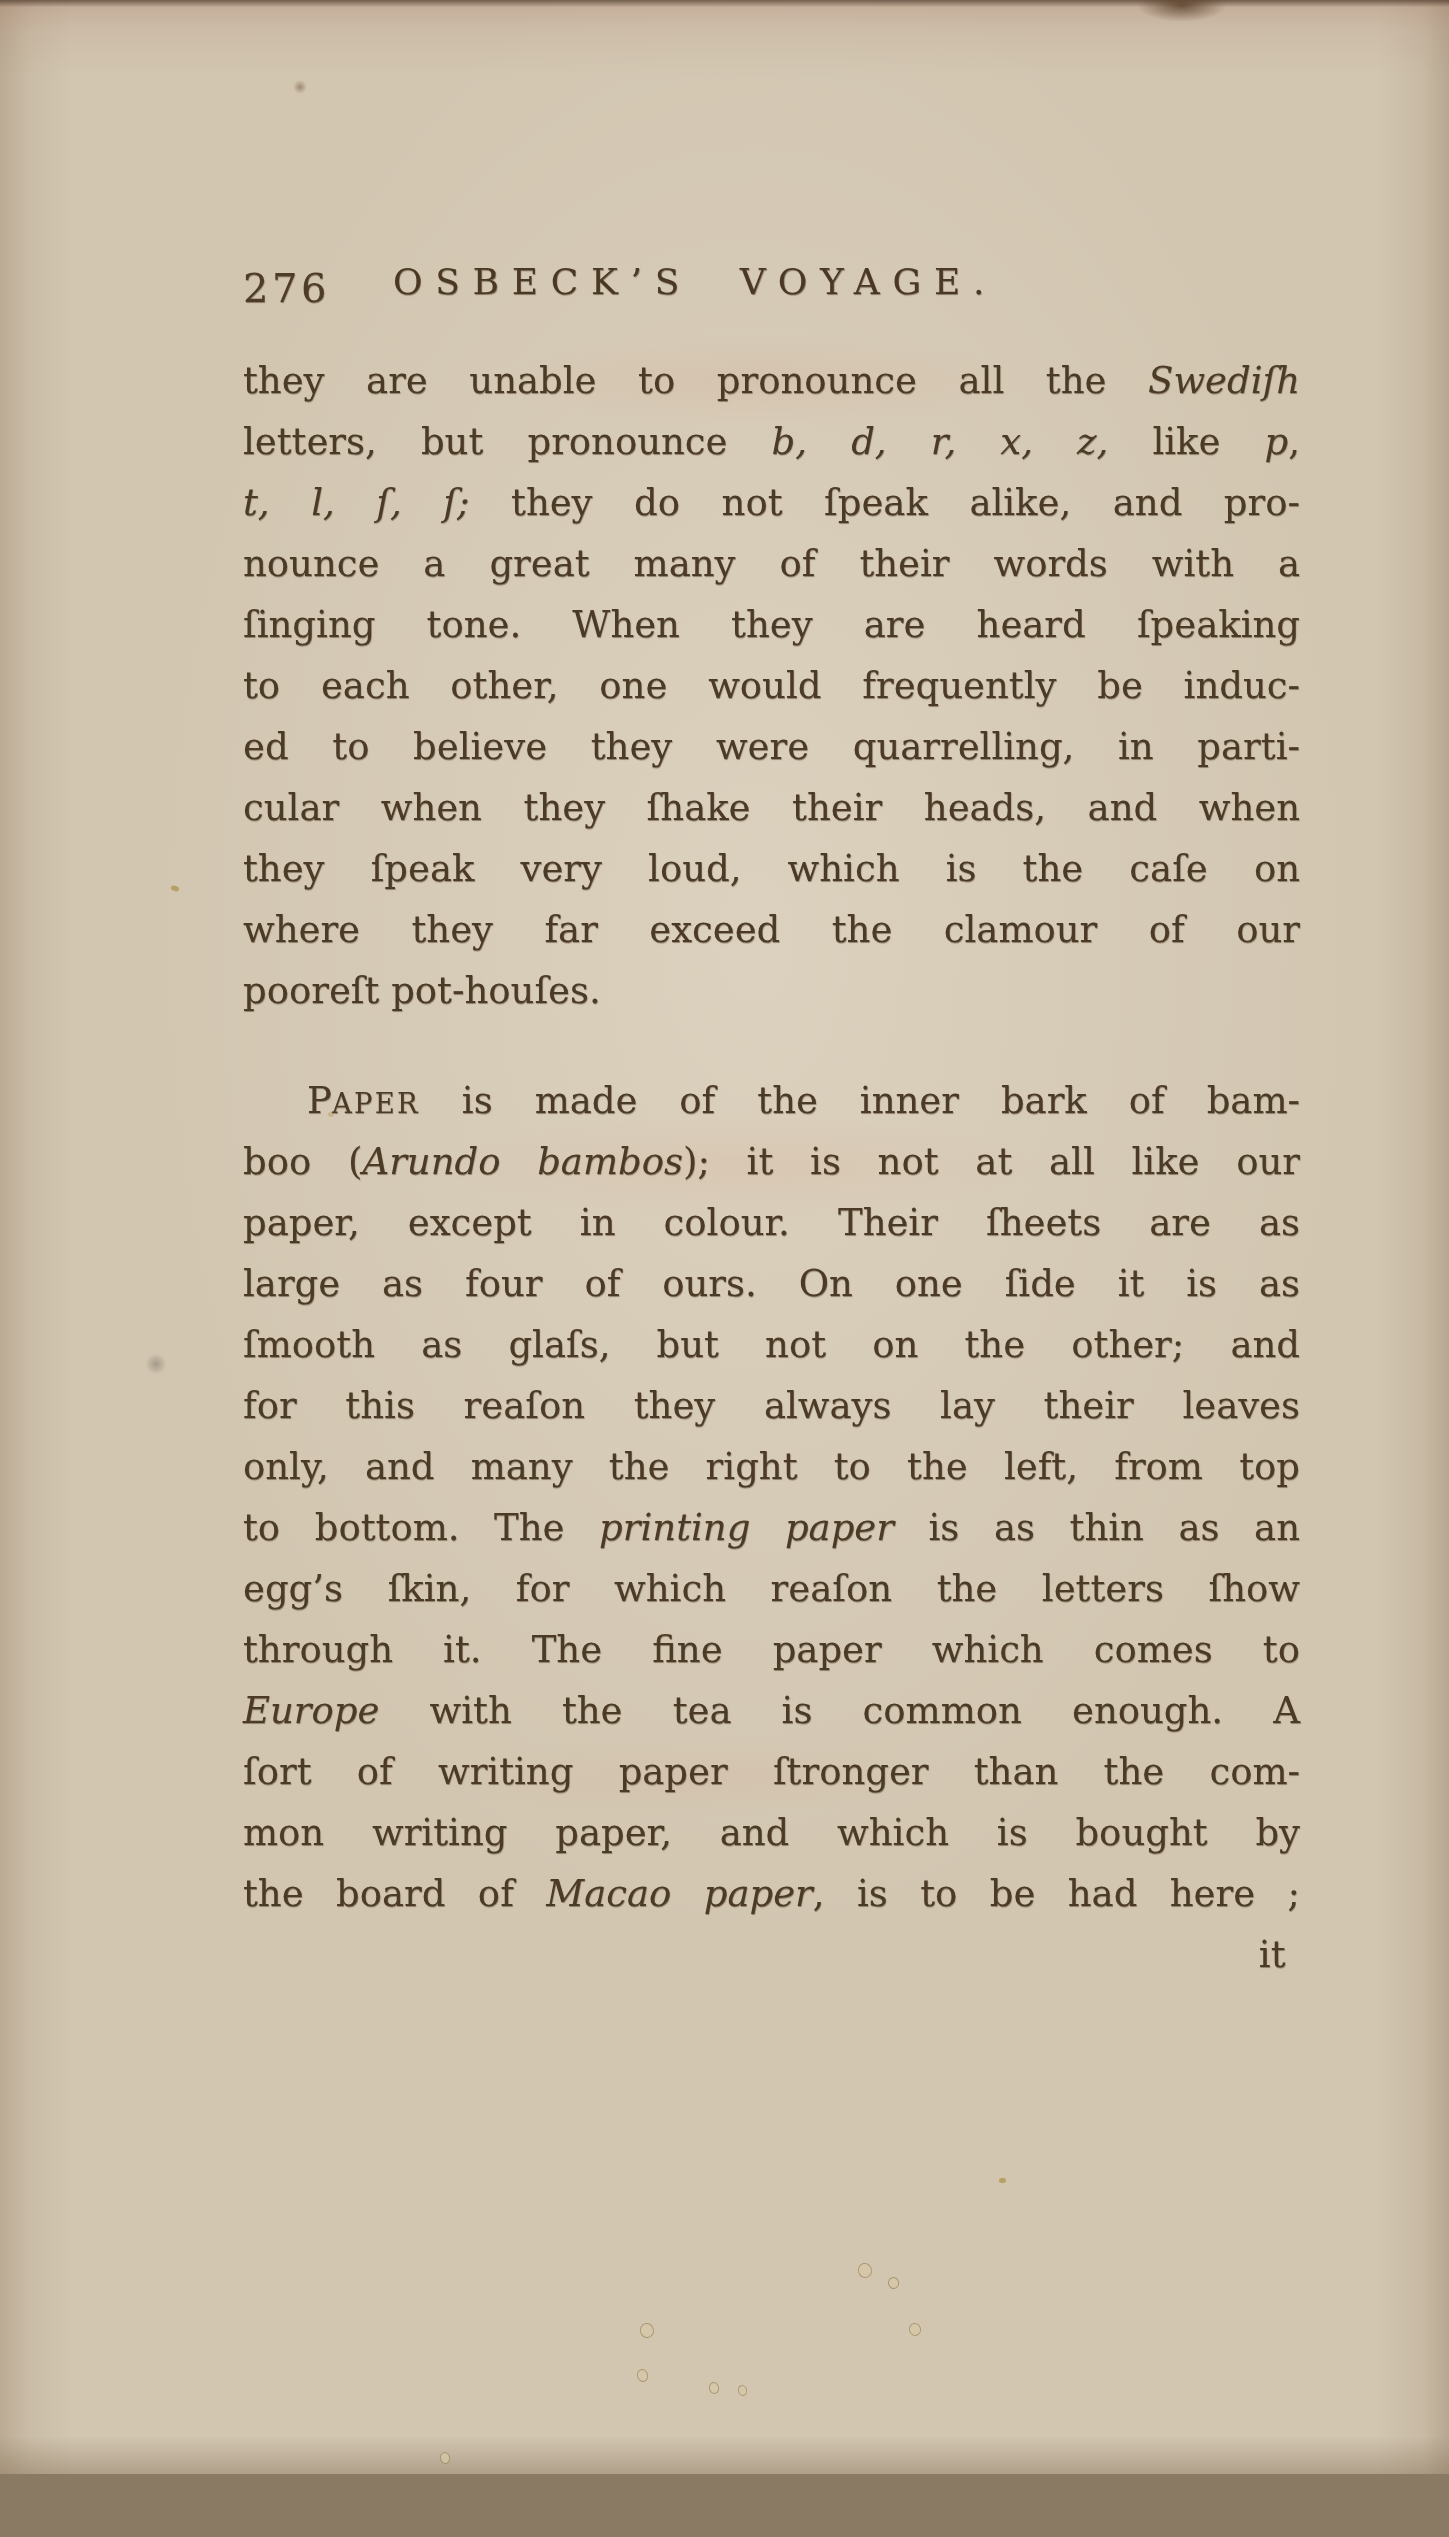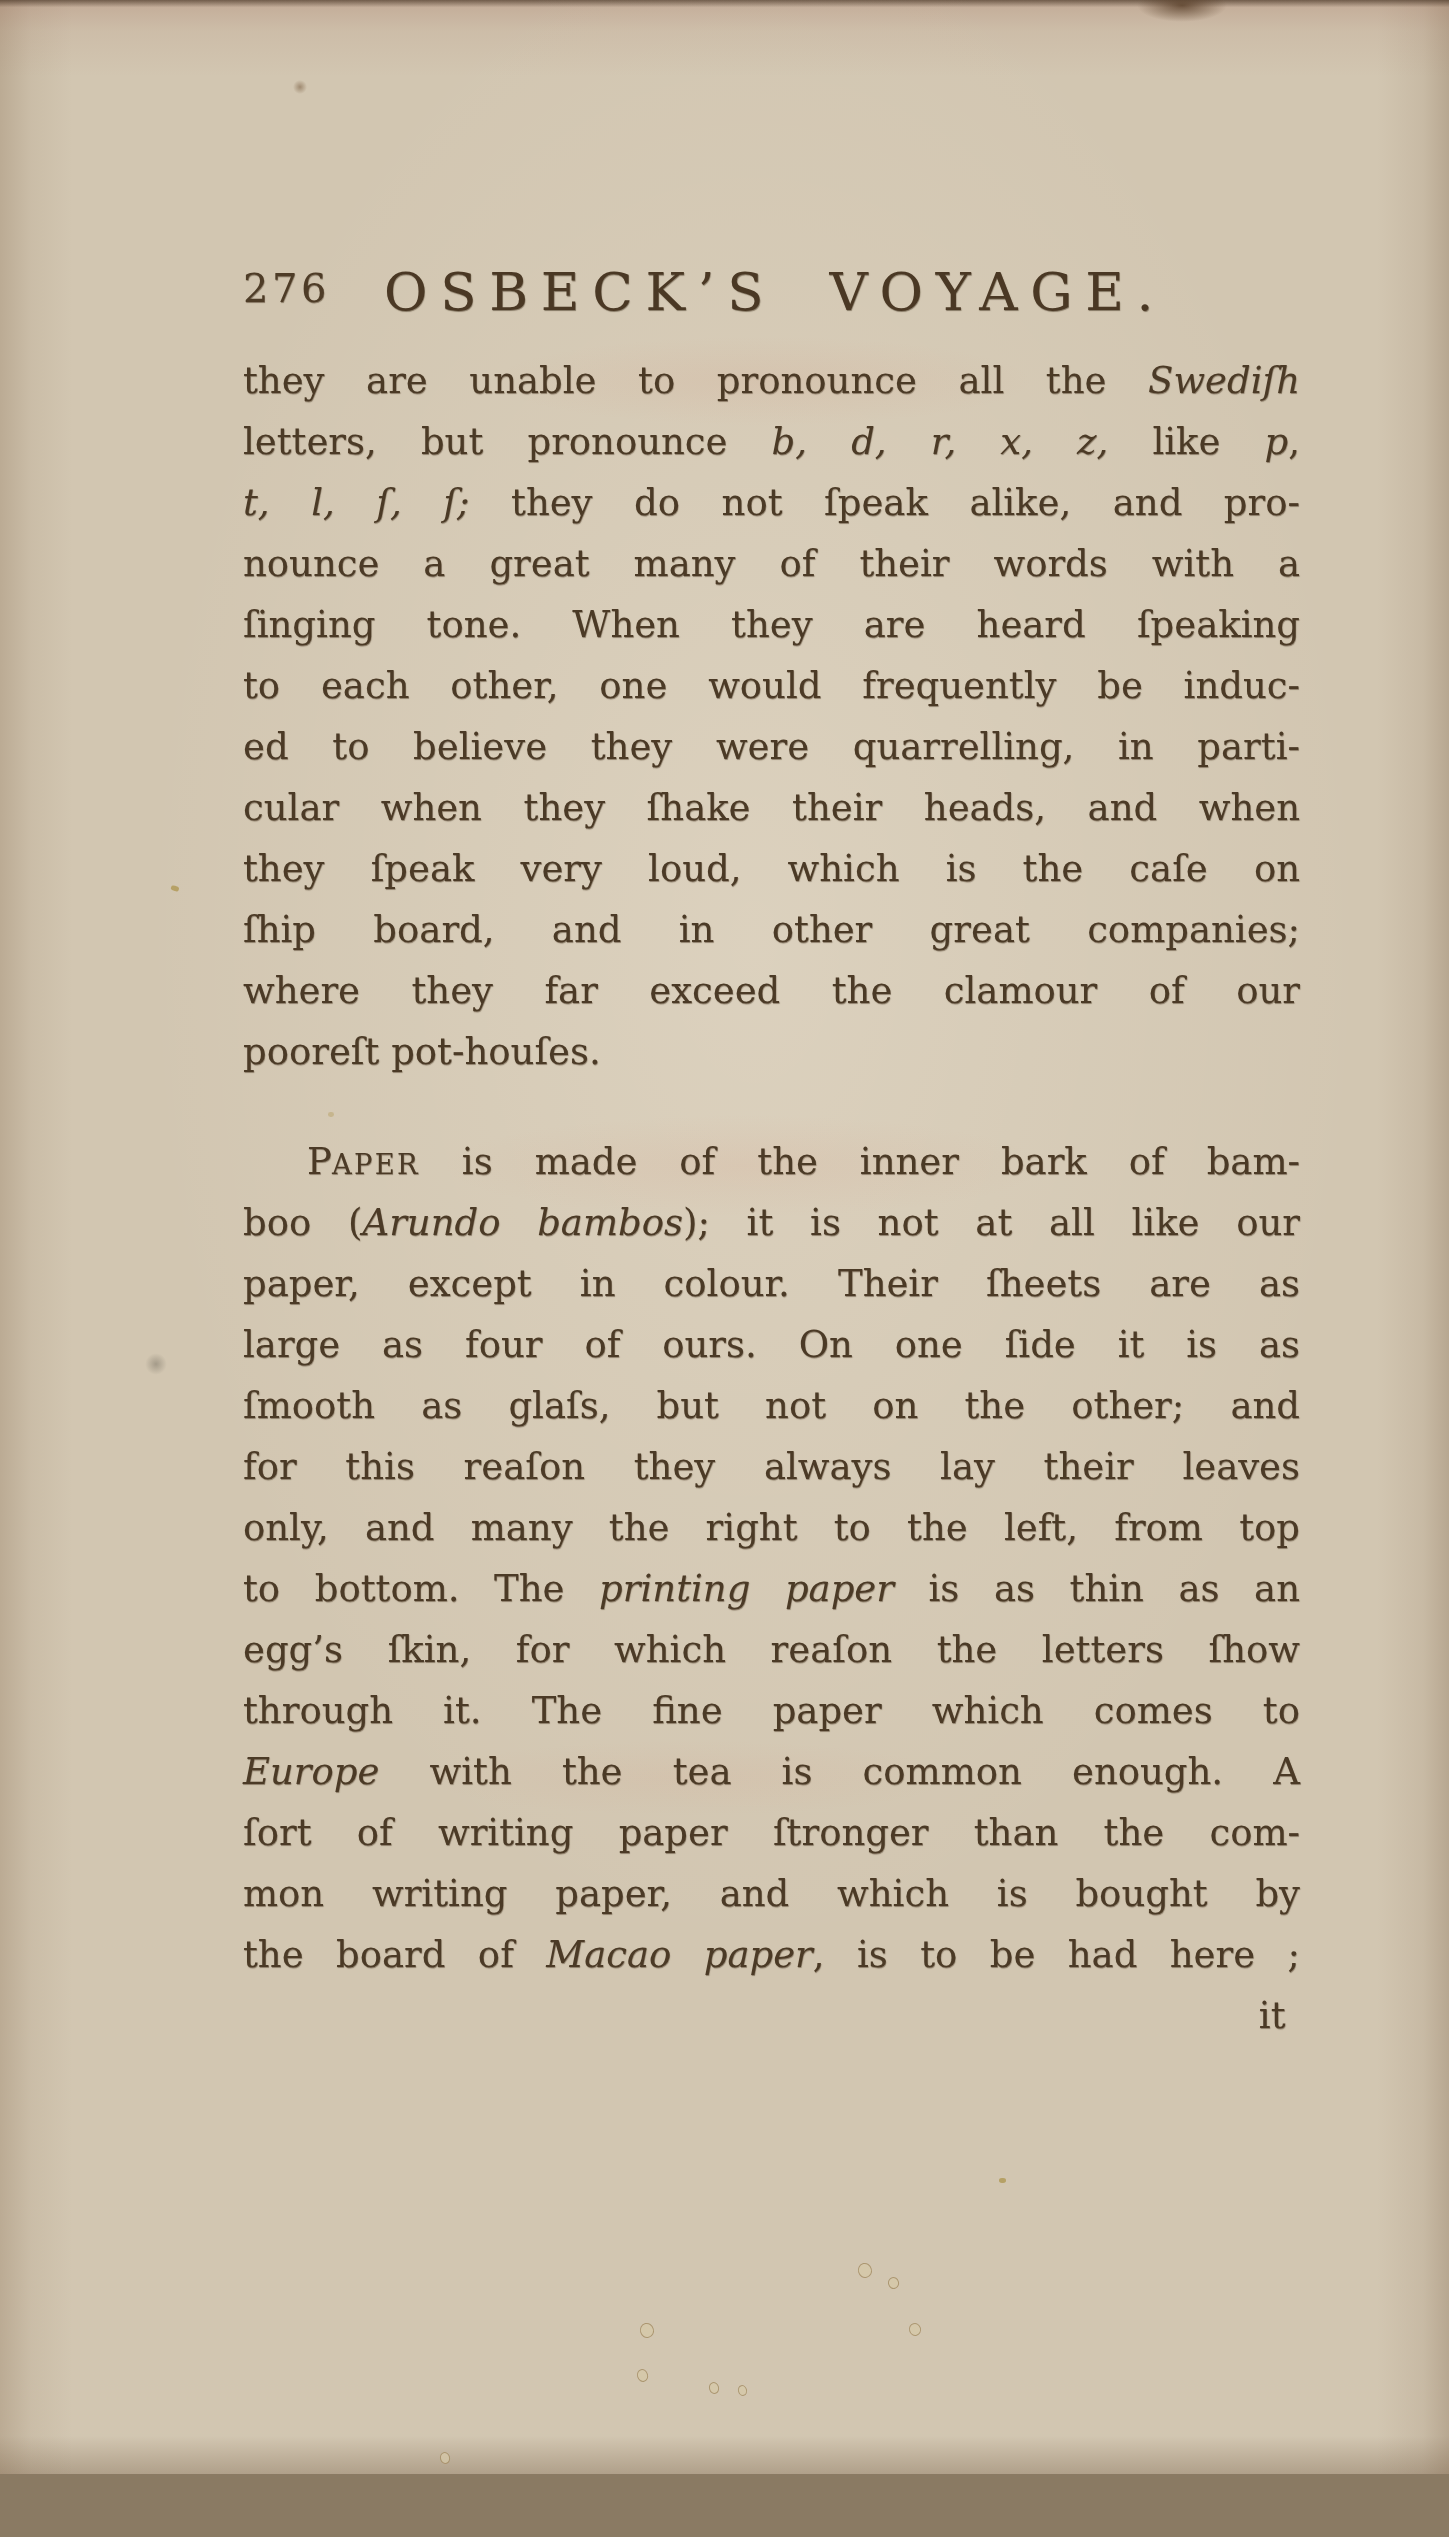--- a/index.html
+++ b/index.html
@@ -37,22 +37,22 @@
   .running-head{
     position:absolute;left:243px;top:261px;width:1057px;height:47px;
   }
   .page-number{
     position:absolute;left:0;top:3.6px;
     font-size:40px;color:#4e3c27;
     letter-spacing:3.6px;
     text-shadow:0.5px 0.5px 0.8px rgba(76,58,38,0.55);
   }
   .running-title{
-    position:absolute;left:141px;top:0;
-    font-size:53px;color:#4a3824;
+    position:absolute;left:150px;top:0;
+    font-size:36px;color:#4a3824;
     letter-spacing:12.7px;word-spacing:23.6px;
     text-shadow:0.6px 0.6px 0.9px rgba(70,54,34,0.55);
     white-space:nowrap;
   }
   .textblock{
     position:absolute;left:243px;top:350px;width:1057px;
     font-size:37px;color:#4b3a26;
     text-shadow:0.5px 0.5px 0.8px rgba(76,58,38,0.5);
   }
   .line{
@@ -96,21 +96,20 @@
     <section>
       <div class="line"><span>they are unable to pronounce all the </span><i class="seg-italic">Swediſh</i></div>
       <div class="line"><span>letters, but pronounce </span><i class="seg-italic">b, d, r, x, z,</i><span> like </span><i class="seg-italic">p</i><span>,</span></div>
       <div class="line"><i class="seg-italic">t, l, ſ, ſ;</i><span> they do not ſpeak alike, and pro-</span></div>
       <div class="line"><span>nounce a great many of their words with a</span></div>
       <div class="line"><span>ſinging tone. When they are heard ſpeaking</span></div>
       <div class="line"><span>to each other, one would frequently be induc-</span></div>
       <div class="line"><span>ed to believe they were quarrelling, in parti-</span></div>
       <div class="line"><span>cular when they ſhake their heads, and when</span></div>
       <div class="line"><span>they ſpeak very loud, which is the caſe on</span></div>
-      <div class="line"><span>ſhip board, and in other great companies;</span></div>
       <div class="line"><span>where they far exceed the clamour of our</span></div>
       <div class="line short"><span>pooreſt pot-houſes.</span></div>
     </section>
 
     <div class="para-gap"></div>
 
     <section>
       <div class="line indent"><span>P</span><span class="seg-smallcaps">APER</span><span> is made of the inner bark of bam-</span></div>
       <div class="line"><span>boo (</span><i class="seg-italic">Arundo bambos</i><span>); it is not at all like our</span></div>
       <div class="line"><span>paper, except in colour. Their ſheets are as</span></div>

